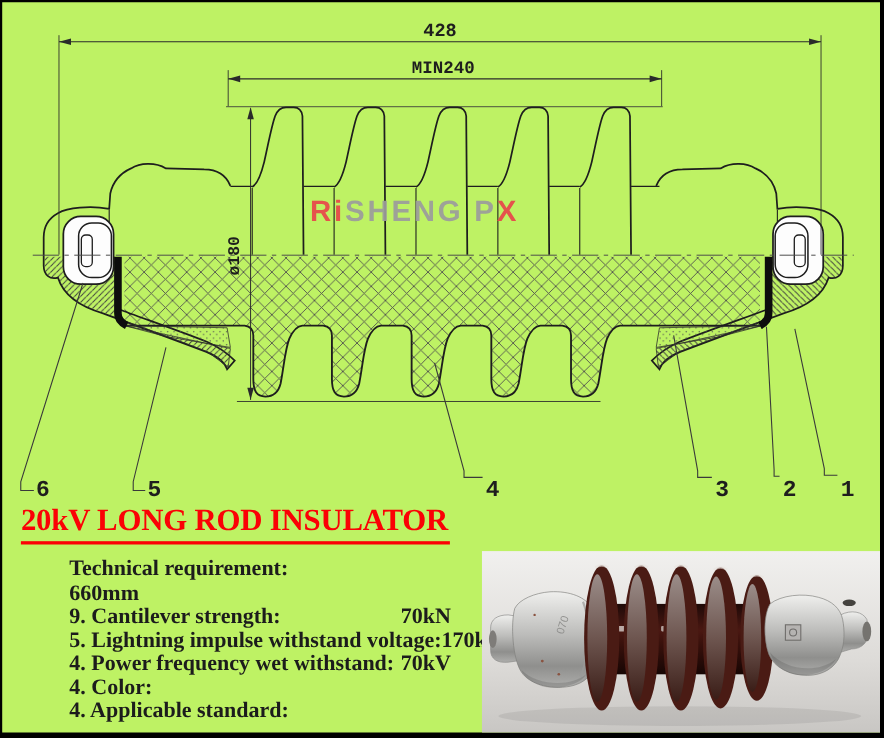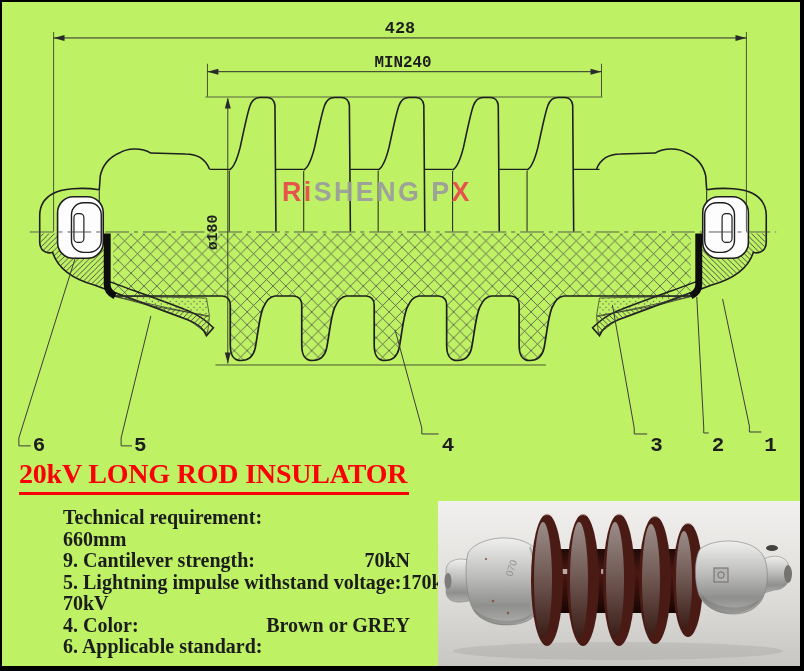--- a/index.html
+++ b/index.html
@@ -151,28 +151,28 @@
     </div>
     <div class="row">
       <span>9. Cantilever strength:</span>
       <span class="val">70kN</span>
     </div>
     <div class="row">
       <span>5. Lightning impulse withstand voltage:</span>
       <span class="val">170kV</span>
     </div>
     <div class="row">
+      <span>4. Power frequency wet withstand:</span>
       <span class="val">70kV</span>
     </div>
     <div class="row">
       <span>4. Color:</span>
-      <span class="val">Brown or GREY</span>
-    </div>
-    <div class="row">
-      <span>6. Applicable standard:</span>
+    </div>
+    <div class="row">
+      <span>4. Applicable standard:</span>
     </div>
   </div>
 
   <svg class="photo-svg" width="362" height="166" viewBox="0 0 362 166">
     <defs>
       <linearGradient id="pbg" x1="0" y1="0" x2="0" y2="1">
         <stop offset="0" stop-color="#f1f0ee"></stop>
           <stop offset="0.6" stop-color="#dddbd8"></stop>
           <stop offset="1" stop-color="#c8c6c3"></stop>
       </linearGradient>

